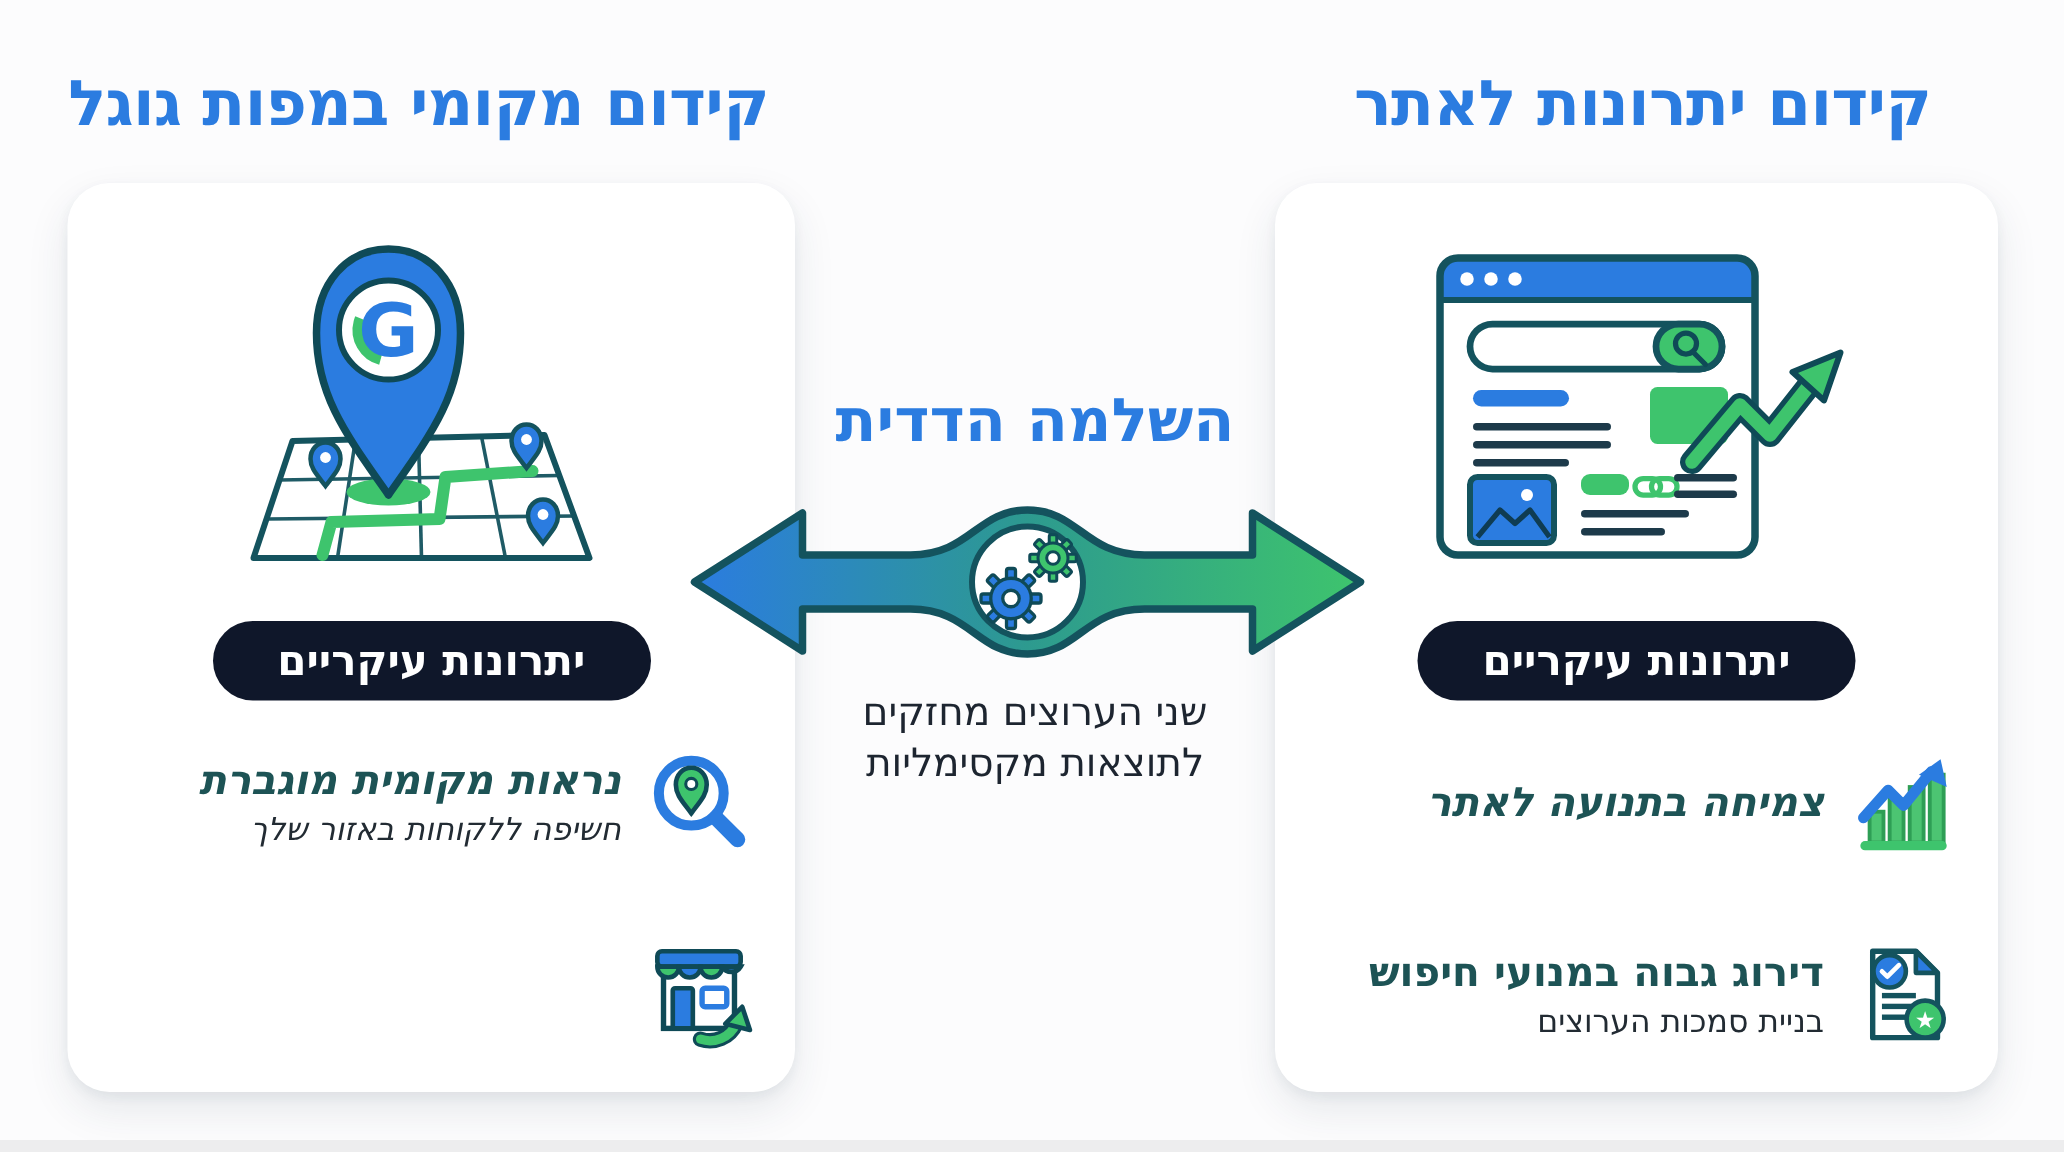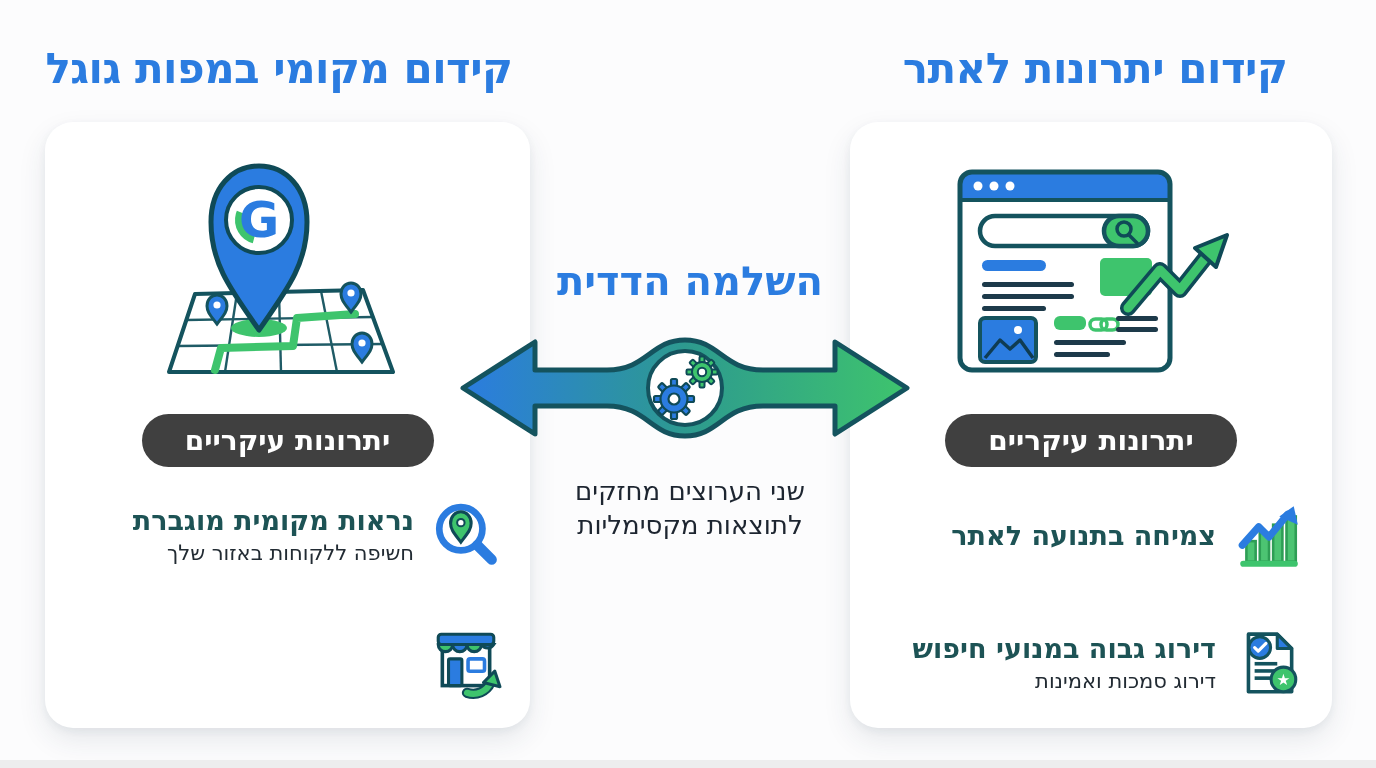--- a/index.html
+++ b/index.html
@@ -21,41 +21,41 @@
     background:#ffffff;border-radius:28px;
     box-shadow:0 12px 28px rgba(40,60,80,0.10), 0 3px 8px rgba(40,60,80,0.06);
   }
   .card.left{left:45px;}
   .card.right{left:850px;width:482px;}
   .hero{position:absolute;}
   .card.left .hero{left:110px;top:30px;}
   .card.right .hero{left:98px;top:28px;}
   .pill{
     position:absolute;top:292px;left:50%;transform:translateX(-50%);
-    width:292px;height:53px;border-radius:27px;background:#404040;
+    width:292px;height:53px;border-radius:27px;background:#0f172a;
     color:#ffffff;font-size:28px;font-weight:800;direction:rtl;
     display:flex;align-items:center;justify-content:center;
   }
   .row{
     position:absolute;right:28px;height:88px;width:430px;
     display:flex;align-items:center;gap:16px;direction:rtl;
   }
-  .row.first{top:370px;}
+  .row.first{top:370px;font-style:italic;}
   .row.second{top:498px;}
   .row .txt{display:flex;flex-direction:column;align-items:flex-start;direction:rtl;}
   .item-title{font-size:27px;font-weight:800;color:#1d5355;line-height:34px;}
   .item-sub{font-size:21px;font-weight:400;color:#222b33;line-height:30px;}
   .center-title{
     position:absolute;top:258px;left:540px;width:300px;
     text-align:center;font-size:40px;font-weight:800;color:#2b7ce0;direction:rtl;
   }
   .arrow-wrap{position:absolute;left:455px;top:320px;width:460px;height:136px;z-index:5;}
   .center-desc{
     position:absolute;top:458px;left:528px;width:324px;
-    text-align:center;font-size:26px;color:#1d2530;line-height:34px;direction:rtl;margin-top:16px;
+    text-align:center;font-size:26px;color:#1d2530;line-height:34px;direction:rtl;
   }
   .bottom-strip{
     position:absolute;left:0;bottom:0;width:100%;height:8px;background:#ededee;
   }
 </style>
 </head>
 <body>
 
 <div class="stage">
 
@@ -204,21 +204,21 @@
           <circle cx="27" cy="19" r="10.5" fill="#2b7ce0" stroke="#14535e" stroke-width="3"></circle>
           <path d="M22,19 l3.5,3.5 L33,15" fill="none" stroke="#ffffff" stroke-width="3" stroke-linecap="round" stroke-linejoin="round"></path>
         </g>
         <g>
           <circle cx="50" cy="50" r="12" fill="#3ec46d" stroke="#14535e" stroke-width="3"></circle>
           <text x="50" y="55.5" text-anchor="middle" font-size="15" fill="#ffffff" font-family="DejaVu Sans, sans-serif">★</text>
         </g>
       </svg>
       <div class="txt">
         <div class="item-title">דירוג גבוה במנועי חיפוש</div>
-        <div class="item-sub">דירוג סמכות ואמינות</div>
+        <div class="item-sub">בניית סמכות הערוצים</div>
       </div>
     </div>
   </section>
 
   <div class="center-title">השלמה הדדית</div>
 
   <svg class="arrow-wrap" viewBox="0 0 460 136">
     <defs>
       <linearGradient id="ag" x1="0" y1="0" x2="1" y2="0">
         <stop offset="0" stop-color="#2b7ce0"></stop>

